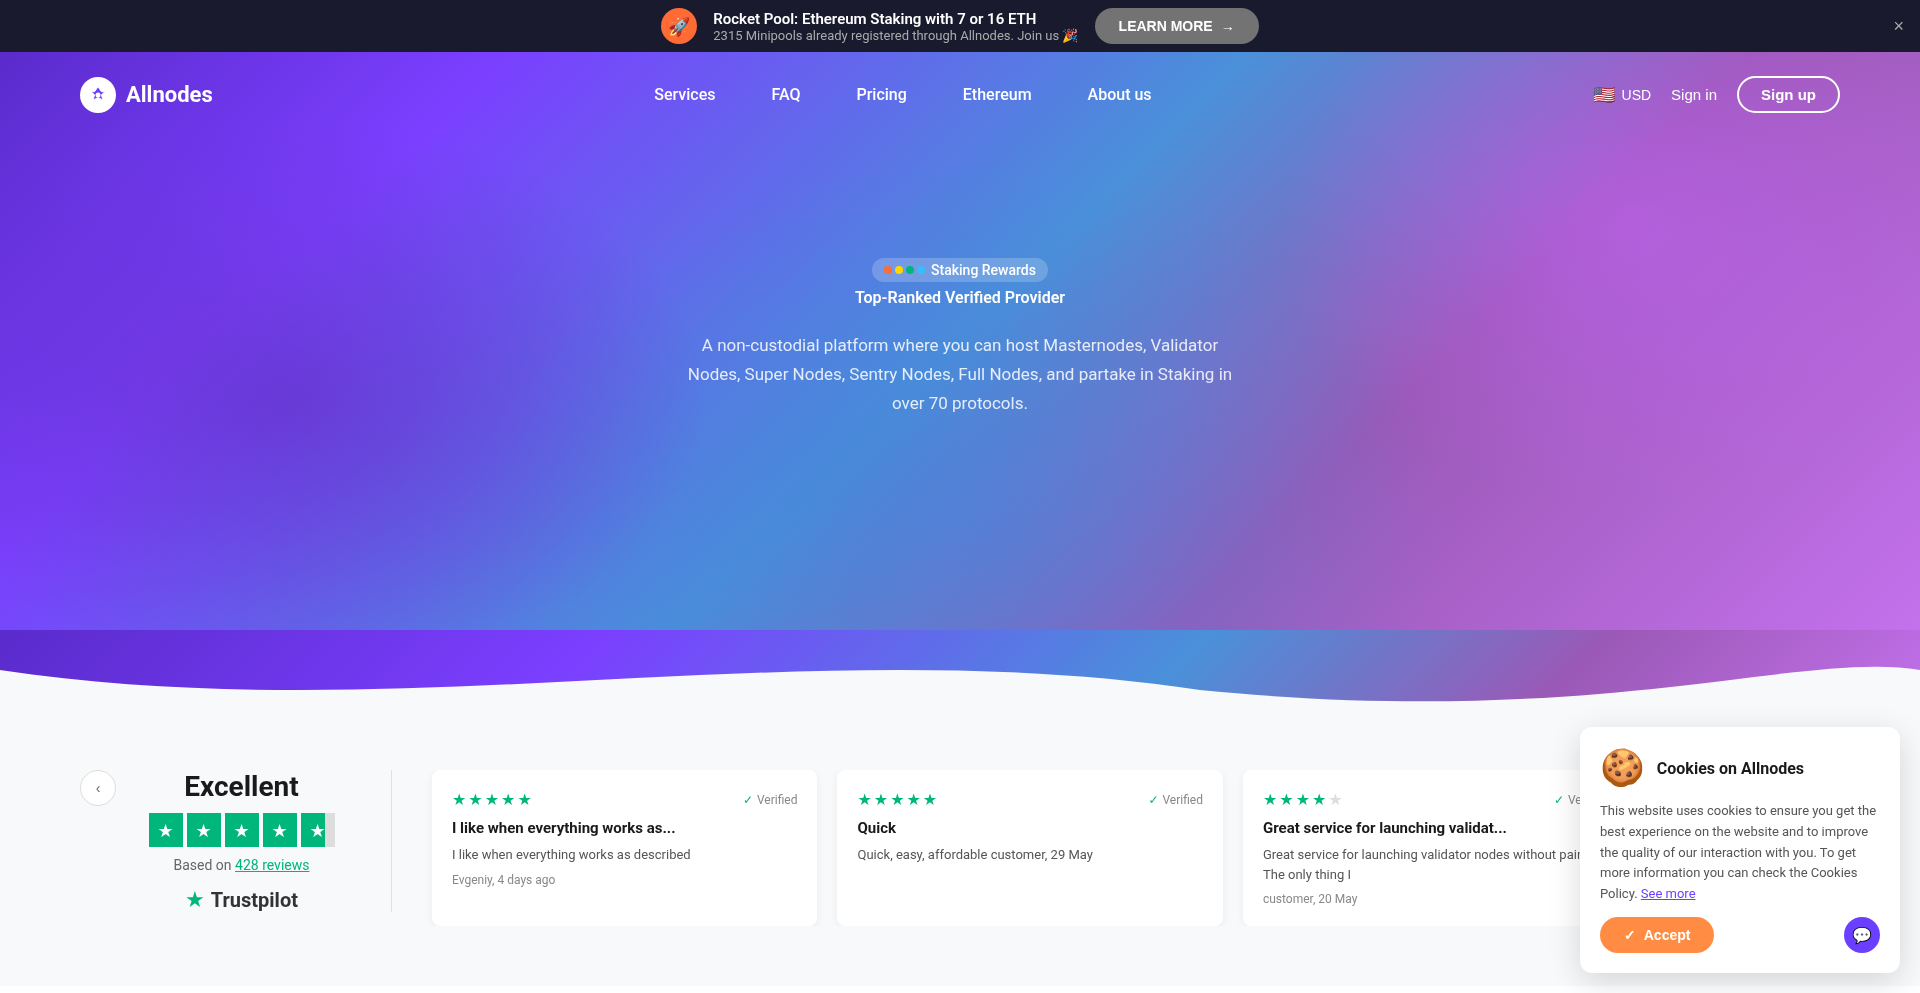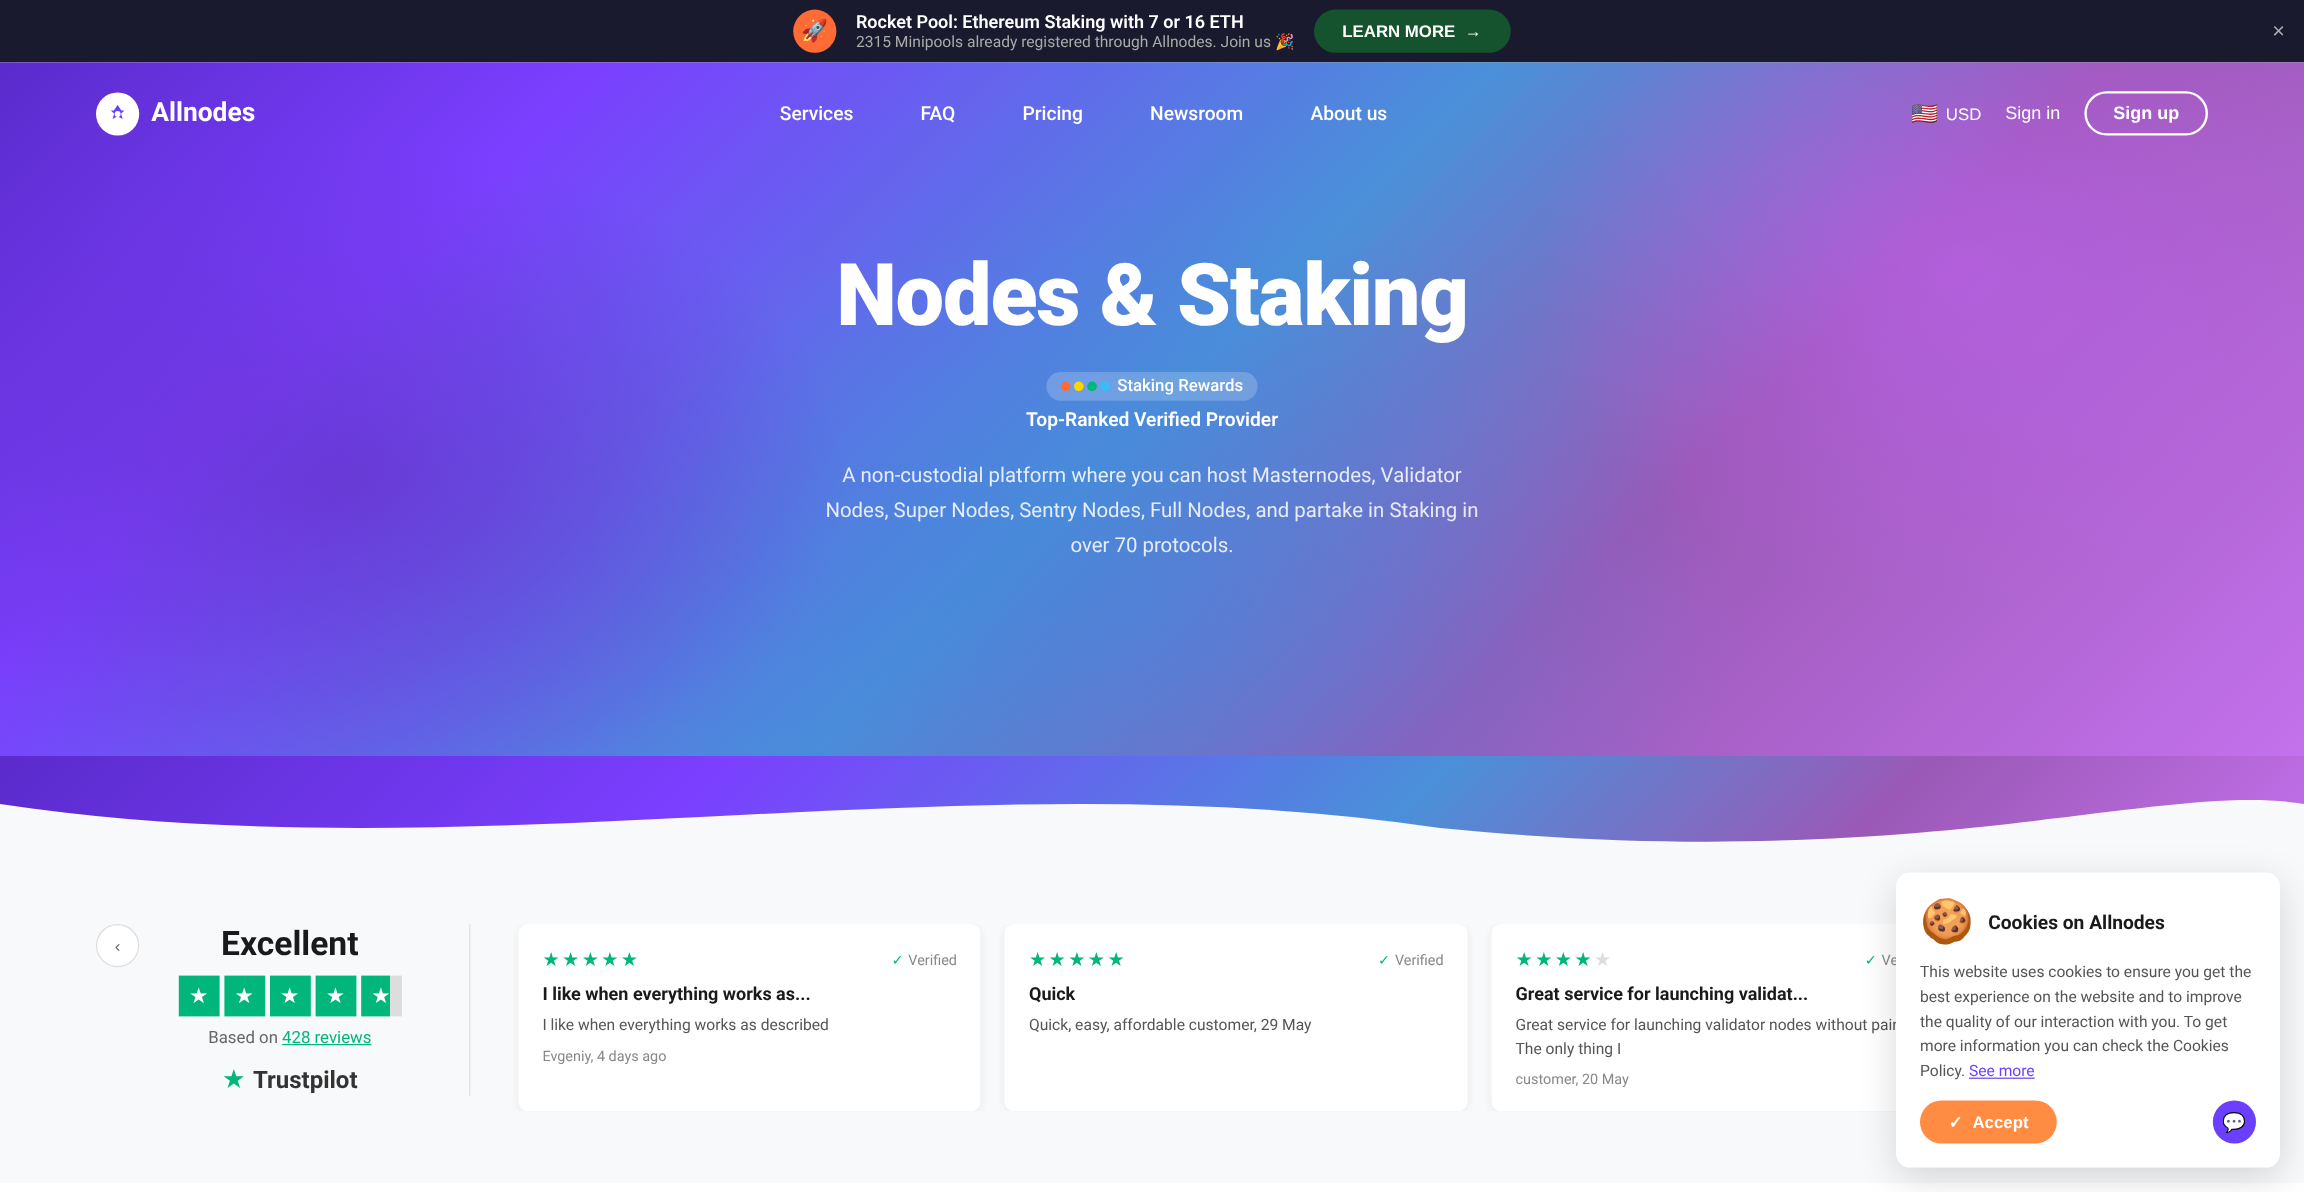--- a/index.html
+++ b/index.html
@@ -23,21 +23,21 @@
       color: white; font-size: 18px; flex-shrink: 0;
     }
     .banner-text { color: white; }
     .banner-text .main { font-size: 15px; font-weight: 600; }
     .banner-text .sub { font-size: 13px; color: #aaa; }
     .banner-close {
       position: absolute; right: 16px; top: 50%; transform: translateY(-50%);
       color: #aaa; font-size: 18px; cursor: pointer; background: none; border: none;
     }
     .learn-more-btn {
-      background: #14532d;
+      background: #737373;
       color: white;
       border: none;
       border-radius: 24px;
       padding: 10px 24px;
       font-size: 14px;
       font-weight: 600;
       cursor: pointer;
       display: flex; align-items: center; gap: 8px;
       white-space: nowrap;
     }
@@ -277,36 +277,35 @@
         <path d="M12 2L8 8H4l4 4-2 6 6-3 6 3-2-6 4-4h-4z" fill="#6b3fff" stroke="white" stroke-width="1"></path>
         <circle cx="12" cy="12" r="3" fill="white"></circle>
       </svg>
     </div>
     <span>Allnodes</span>
   </div>
   <div class="nav-links">
     <a href="#">Services</a>
     <a href="#">FAQ</a>
     <a href="#">Pricing</a>
-    <a href="#">Newsroom</a>
+    <a href="#">Ethereum</a>
     <a href="#">About us</a>
   </div>
   <div class="nav-right">
     <button class="currency-btn">
       <span class="flag">🇺🇸</span>
       <span>USD</span>
     </button>
     <button class="signin-btn">Sign in</button>
     <button class="signup-btn">Sign up</button>
   </div>
 </nav>
 
 <section class="hero">
   <div class="hero-content">
-    <h1>Nodes &amp; Staking</h1>
 
     <div class="staking-rewards">
       <div class="sr-badge">
         <div class="sr-dots">
           <div class="sr-dot" style="background:#ff6b35;"></div>
           <div class="sr-dot" style="background:#ffd700;"></div>
           <div class="sr-dot" style="background:#00b67a;"></div>
           <div class="sr-dot" style="background:#38bdf8;"></div>
         </div>
         <span class="sr-text">Staking Rewards</span>

